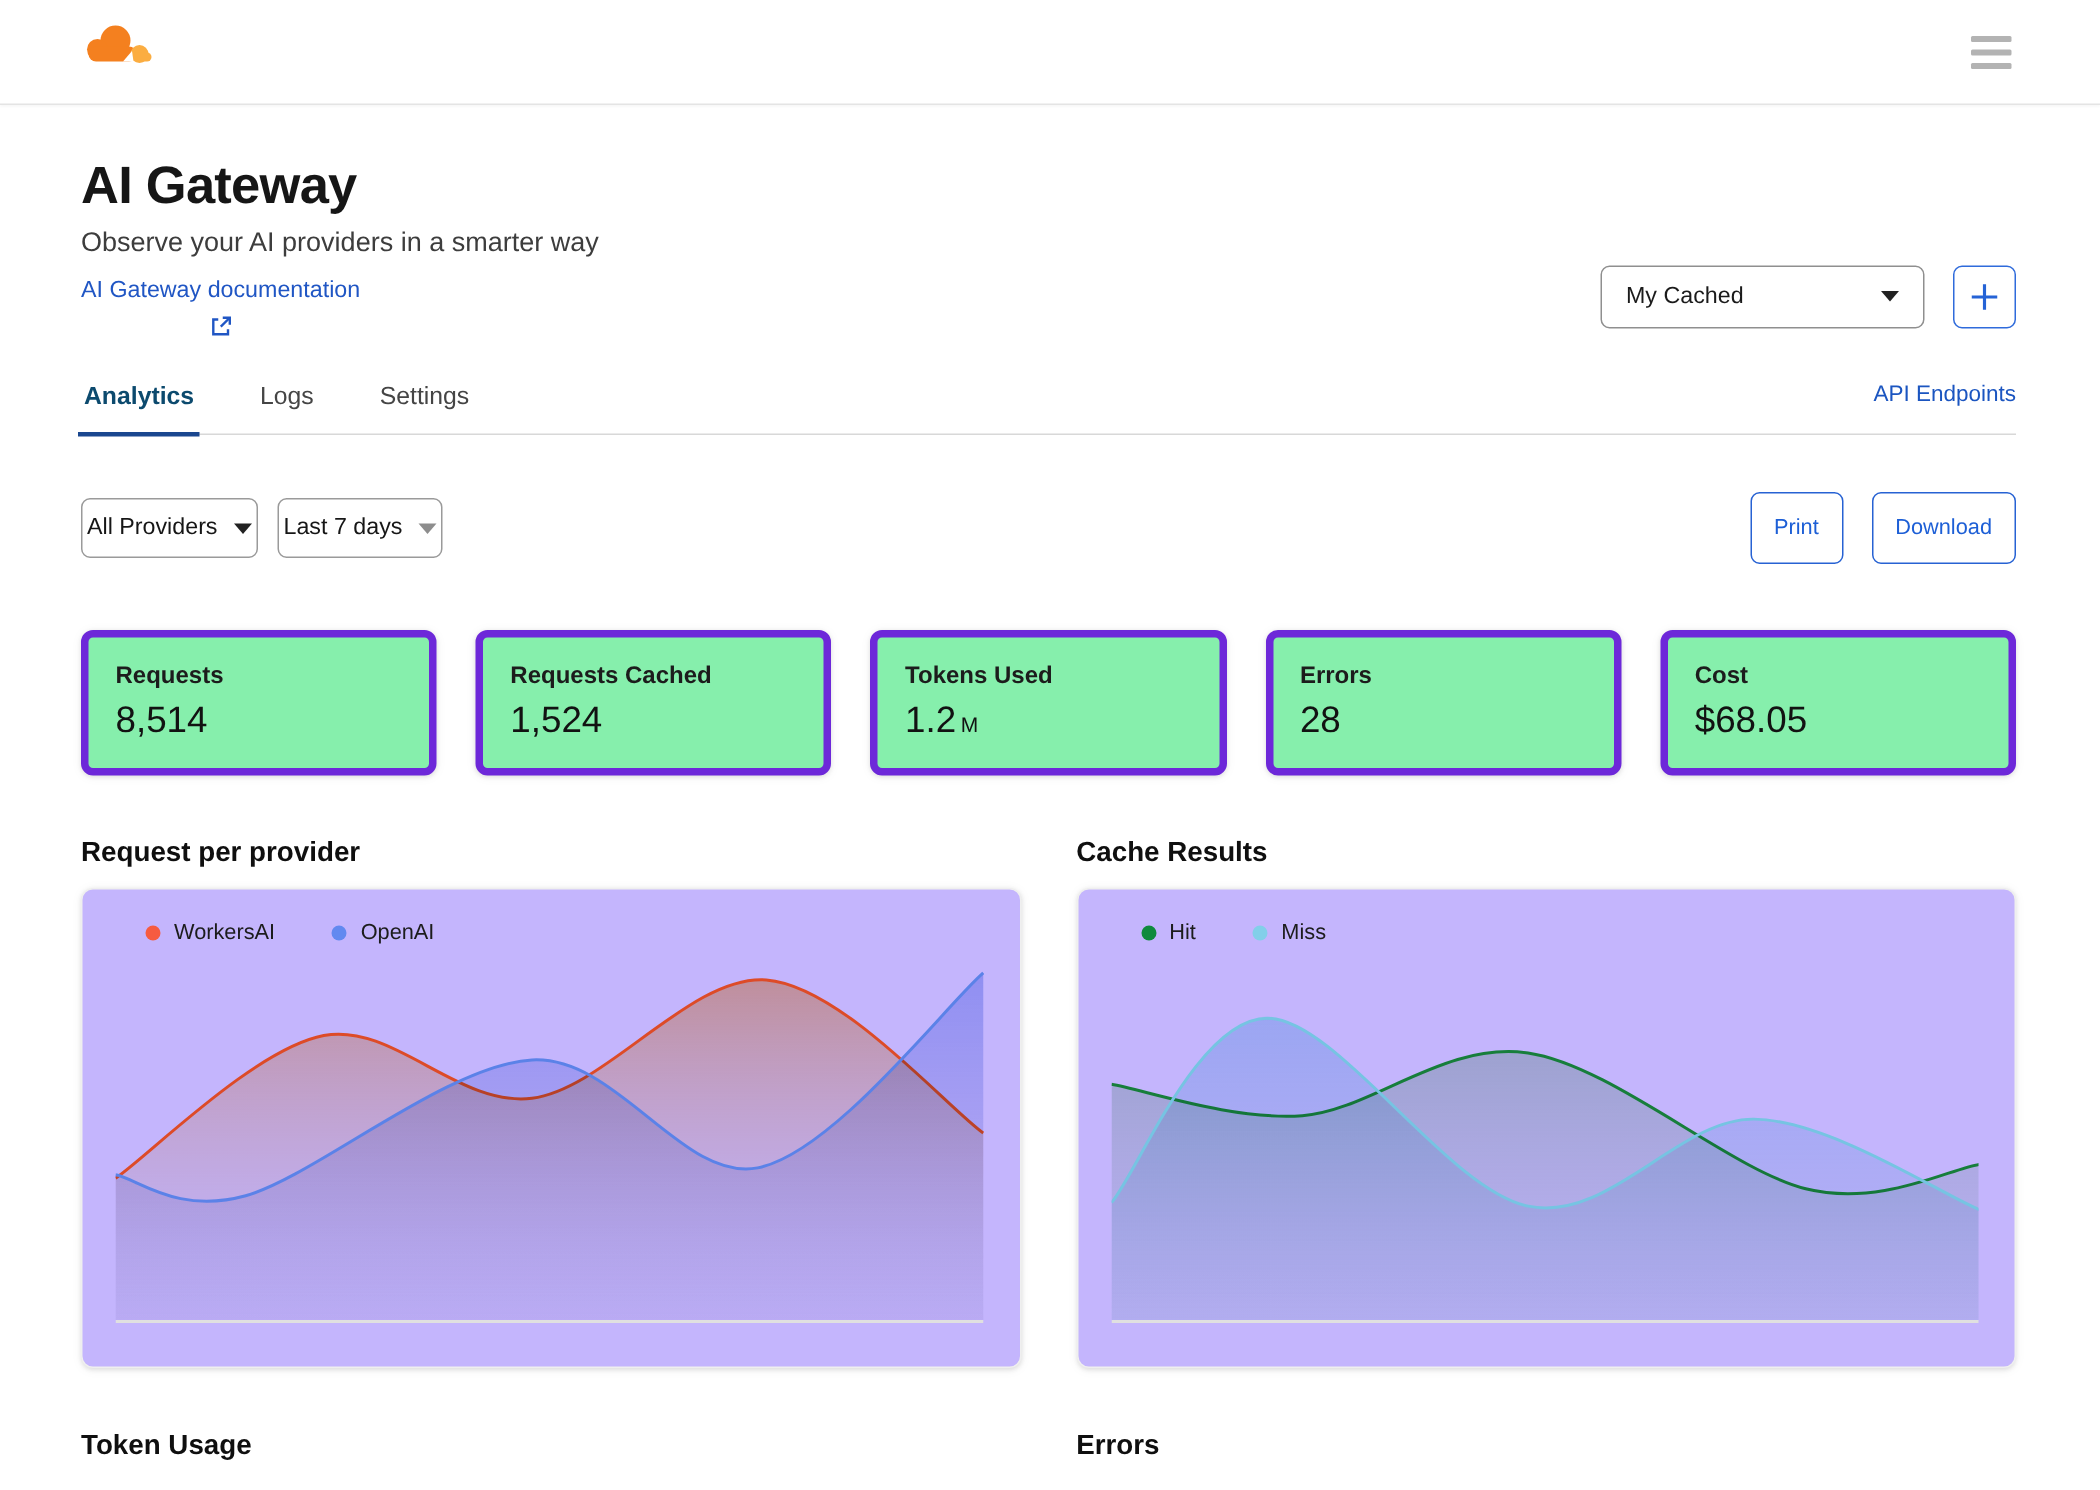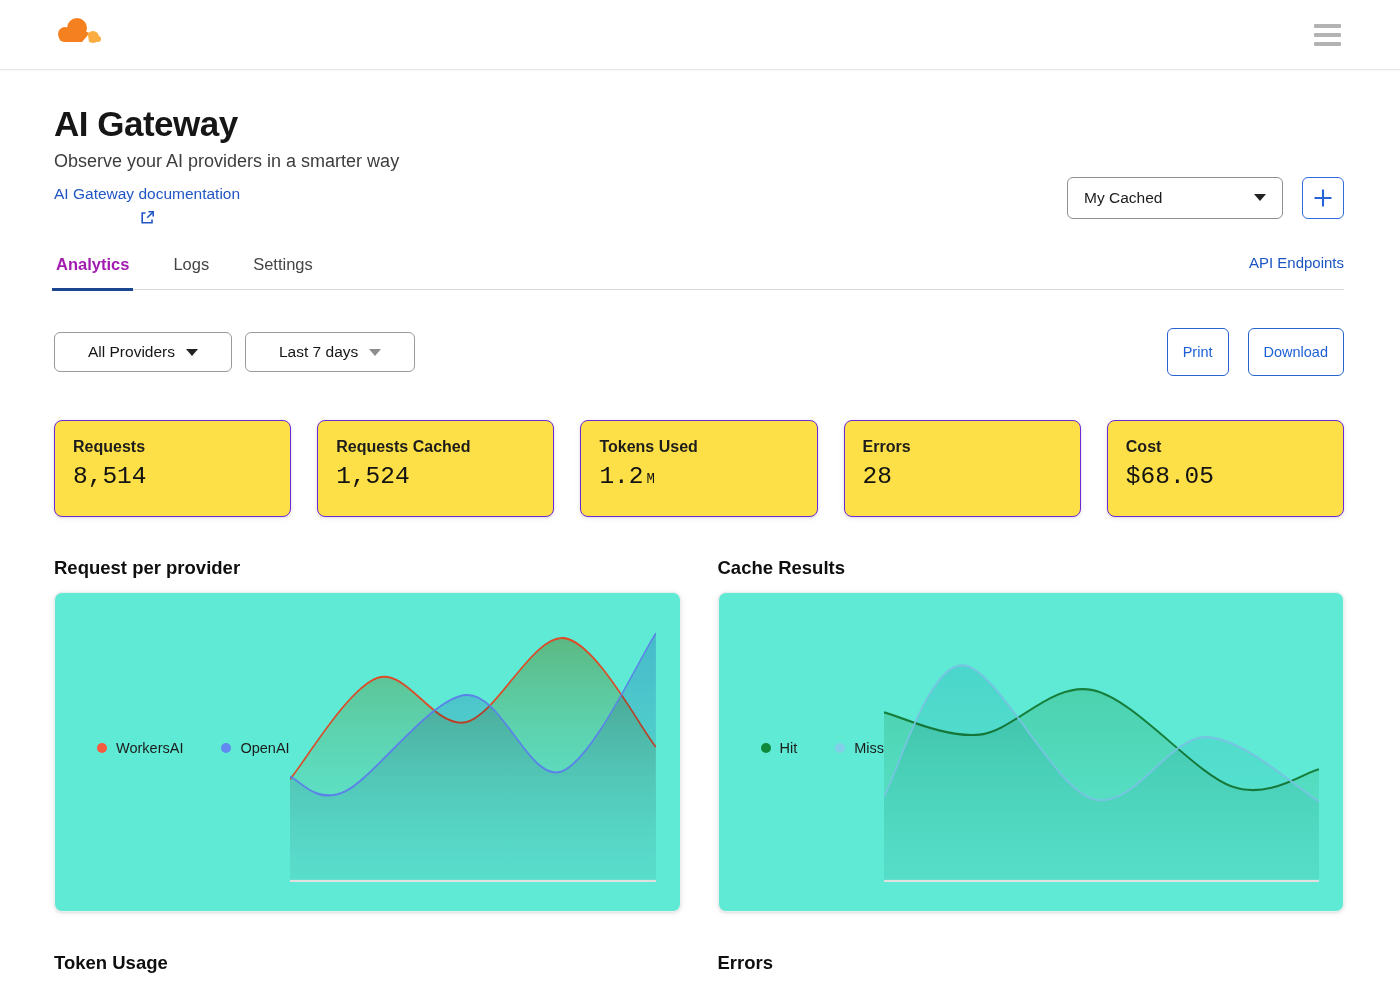--- a/index.html
+++ b/index.html
@@ -28,47 +28,47 @@
   .caret-dark { width:0; height:0; border-left:6px solid transparent; border-right:6px solid transparent; border-top:7px solid #222; }
   .caret-gray { width:0; height:0; border-left:6px solid transparent; border-right:6px solid transparent; border-top:7px solid #8d8d8d; }
   .add-btn { width:42px; height:42px; border:1px solid #2f6bdb; border-radius:6px; background:#fff;
     display:flex; align-items:center; justify-content:center; cursor:pointer; }
 
   
   .tabs-row { margin-top:24px; display:flex; justify-content:space-between; align-items:flex-end;
     border-bottom:1px solid #d8d8d8; }
   .tabs { display:flex; gap:40px; }
   .tab { font-size:16.5px; color:#454545; padding:6px 2px 15px; cursor:pointer; position:relative; }
-  .tab.active { color:#a21caf; font-weight:600; }
+  .tab.active { color:#0c4a6e; font-weight:600; }
   .tab.active::after { content:""; position:absolute; left:-2px; right:-2px; bottom:-2px; height:3px; background:#1a478f; }
   .api-link { font-size:15px; color:#1b55c0; padding-bottom:18px; cursor:pointer; }
 
   
   .filter-row { margin-top:38px; display:flex; justify-content:space-between; align-items:center; }
   .filter-left { display:flex; gap:13px; }
   .filter-select { height:40px; border:1px solid #9a9a9a; border-radius:6px; background:#fff;
-    display:flex; align-items:center; gap:11px; padding:0 33px; font-size:15.5px; color:#161616; cursor:pointer; }
+    display:flex; align-items:center; gap:11px; padding:0 3px; font-size:15.5px; color:#161616; cursor:pointer; }
   .filter-right { display:flex; gap:19px; }
   .outline-btn { height:48px; border:1px solid #2762d3; border-radius:6px; background:#fff;
     color:#1d5fd6; font-size:14.5px; padding:0 15px; display:flex; align-items:center; cursor:pointer; }
 
   
   .stats-row { margin-top:44px; display:flex; gap:26px; }
-  .stat-card { flex:1; height:97px; background:#fde047; border:1px solid #6d28d9; border-radius:8px;
+  .stat-card { flex:1; height:97px; background:#86efac; border:5px solid #6d28d9; border-radius:8px;
     box-shadow:0 1px 3px rgba(0,0,0,.10), 0 1px 8px rgba(0,0,0,.05); padding:17px 18px; }
   .stat-label { font-size:16px; font-weight:600; color:#1c1c1c; }
-  .stat-value { margin-top:7px; font-size:24.5px; color:#121212;font-family:Liberation Mono, monospace; }
+  .stat-value { margin-top:7px; font-size:24.5px; color:#121212; }
   .stat-suffix { font-size:14px; margin-left:3px; }
 
   
   .charts-grid { margin-top:40px; display:grid; grid-template-columns:1fr 1fr; column-gap:37px; }
   .section-title { font-size:18.5px; font-weight:700; color:#0f0f0f; }
-  .chart-card { margin-top:13px; height:320px; background:#5eead4; border:1px solid #efefef; border-radius:8px;
+  .chart-card { margin-top:13px; height:320px; background:#c4b5fd; border:1px solid #efefef; border-radius:8px;
     box-shadow:0 1px 3px rgba(0,0,0,.10), 0 1px 8px rgba(0,0,0,.05);
-    padding:21px 24px 29px 22px; display:flex; flex-direction:row; }
+    padding:21px 24px 29px 22px; display:flex; flex-direction:column; }
   .legend { display:flex; gap:38px; padding-left:20px; }
   .legend-item { display:flex; align-items:center; gap:9px; font-size:14.5px; color:#1c1c1c; }
   .legend-dot { width:10px; height:10px; border-radius:50%; }
   .chart-area { flex:1; margin-top:10px; }
   .chart-area svg { width:100%; height:100%; display:block; }
 
   .bottom-titles { margin-top:40px; display:grid; grid-template-columns:1fr 1fr; column-gap:37px; }
 </style>
 </head>
 <body>

